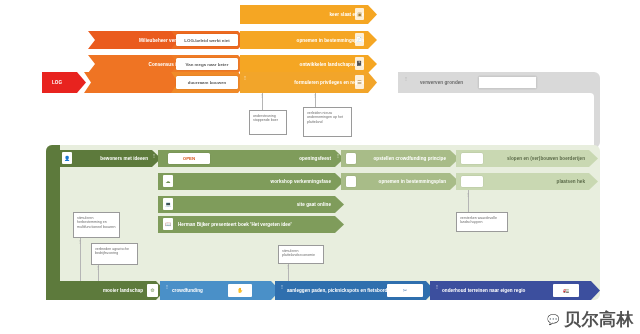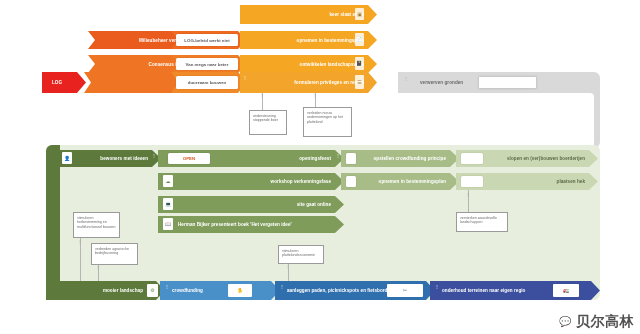--- a/index.html
+++ b/index.html
@@ -84,21 +84,21 @@
     opacity:.88;
   }
   #wm-logo{
     width:15px;height:15px;border-radius:50%;
     background:#ffffff;
     display:flex;align-items:center;justify-content:center;
     color:#3d3d3d;font-size:10px;line-height:1;
   }
   #wm-text{
     font-family:"DejaVu Sans", sans-serif;
-    font-size:14px;font-weight:bold;color:#3a3a3a;
+    font-size:17px;font-weight:bold;color:#3a3a3a;
     letter-spacing:.5px;
   }
 </style>
 </head>
 <body>
 
 <div id="canvas">
 
   <div class="panel" id="grey-panel" style="left:398px;top:72px;width:202px;height:76px;"></div>
   <div class="panel" id="grey-inner" style="left:398px;top:93px;width:196px;height:55px;"></div>

